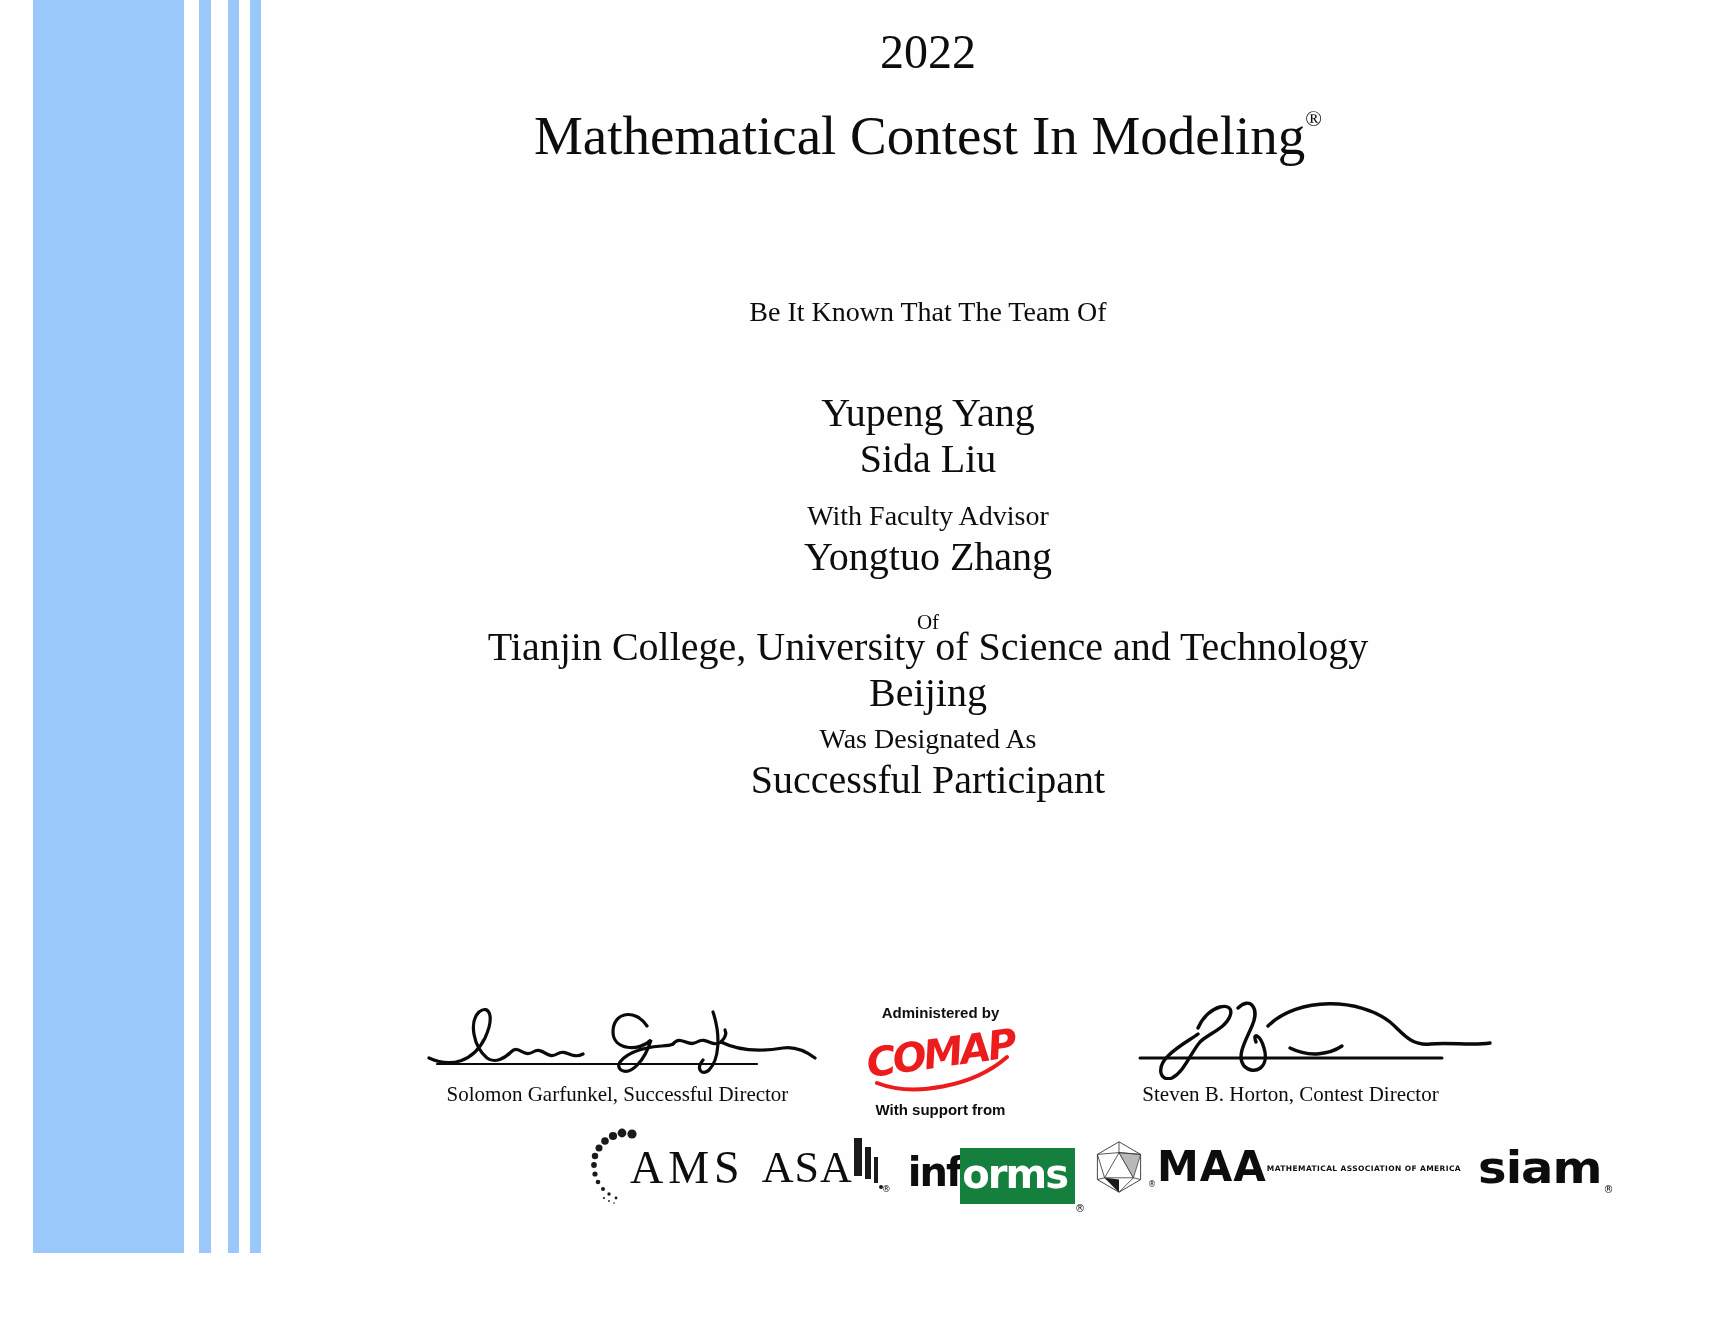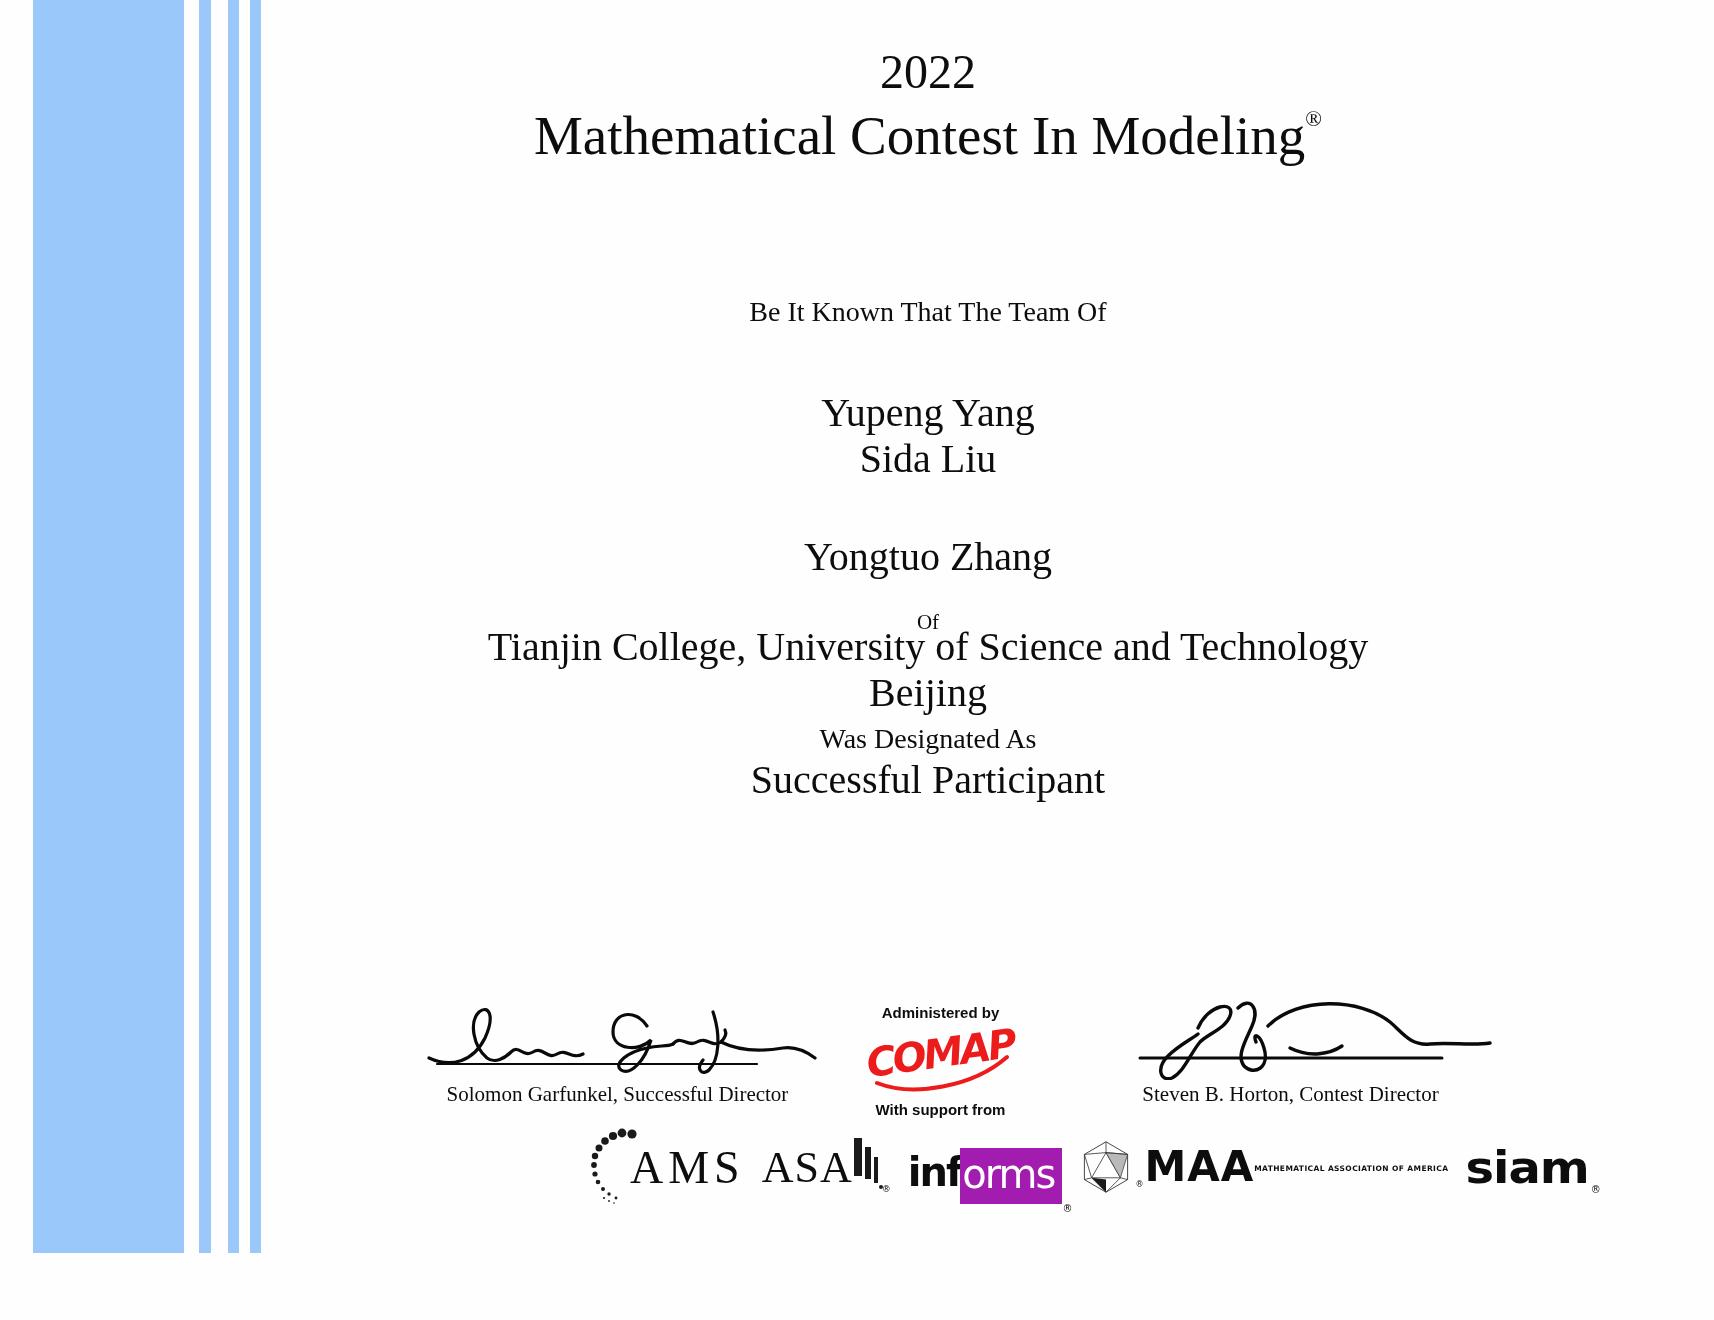--- a/index.html
+++ b/index.html
@@ -13,21 +13,21 @@
   
   .stripe { position:absolute; top:0; height:1253px; background:#9bc8fb; }
   .stripe.band  { left:33px;  width:151px; }
   .stripe.s1    { left:199px; width:12px; }
   .stripe.s2    { left:228px; width:11px; }
   .stripe.s3    { left:250px; width:11px; }
 
   
   .column { position:absolute; left:142px; right:0; top:0; height:100%; text-align:center; }
   .cline { position:absolute; left:0; right:0; white-space:nowrap; }
-  .year        { top:44px;  font-size:48px; }
+  .year        { top:24px;  font-size:48px; }
   .title       { top:104px; font-size:55px; font-weight:normal; }
   .title sup   { font-size:22px; vertical-align:28px; letter-spacing:0; }
   .subtitle    { top:186px; font-size:55px; font-weight:normal; }
   .small-line  { font-size:28px; }
   .intro       { top:296px; }
   .name-big    { font-size:40px; }
   .member0     { top:343px; }
   .member1     { top:389px; }
   .member2     { top:435px; }
   .adv-intro   { top:500px; }
@@ -56,21 +56,21 @@
               font-family:"DejaVu Sans","Liberation Sans",sans-serif; }
   .logo { display:flex; align-items:center; position:relative; }
 
   .ams-text { font-family:"Liberation Serif",serif; font-size:46px; letter-spacing:5px;
               margin-left:-8px; }
   .asa-text { font-family:Liberation Serif, serif; font-size:44px; letter-spacing:1px; }
   .asa-reg  { font-size:9px; position:absolute; right:-4px; bottom:2px; }
 
   .informs  { align-items:flex-start; margin-left:4px;margin-top:17px; }
   .inf-txt  { font-size:40px; font-weight:900; letter-spacing:-2px; line-height:48px; }
-  .orms-box { background:#a21caf; color:#ffffff; font-size:40px; font-weight:400;
+  .orms-box { background:#15803d; color:#ffffff; font-size:40px; font-weight:700;
               letter-spacing:-2px; line-height:48px; padding:2px 8px 6px 2px; margin-left:-1px; }
   .informs-reg { position:absolute; right:-10px; bottom:-10px; font-size:10px; }
 
   .maa      { gap:5px; }
   .maa-col  { display:flex; flex-direction:row; align-items:center; }
   .maa-text { font-size:42px; font-weight:900; letter-spacing:1px; line-height:42px; }
   .maa-tag  { font-size:7.5px; font-weight:bold; letter-spacing:0.4px; margin-top:3px;
               white-space:nowrap; }
   .maa-reg  { font-size:8px; align-self:flex-end; margin:0 -4px 6px -3px; }
 
@@ -89,20 +89,21 @@
   <div class="stripe s3"></div>
 
   <div class="column">
     <div class="cline year">2022</div>
     <h1 class="cline title"><span>Mathematical Contest In Modeling</span><sup>®</sup></h1>
 
     <div class="cline small-line intro">Be It Known That The Team Of</div>
     <div class="cline name-big member1">Yupeng Yang</div>
     <div class="cline name-big member2">Sida Liu</div>
 
+    <div class="cline small-line adv-intro">With Faculty Advisor</div>
     <div class="cline name-big adv-name">Yongtuo Zhang</div>
 
     <div class="cline of-line">Of</div>
     <div class="cline name-big inst1">Tianjin College, University of Science and Technology</div>
     <div class="cline name-big inst2">Beijing</div>
 
     <div class="cline small-line desig-intro">Was Designated As</div>
     <div class="cline name-big designation">Successful Participant</div>
   </div>
 

